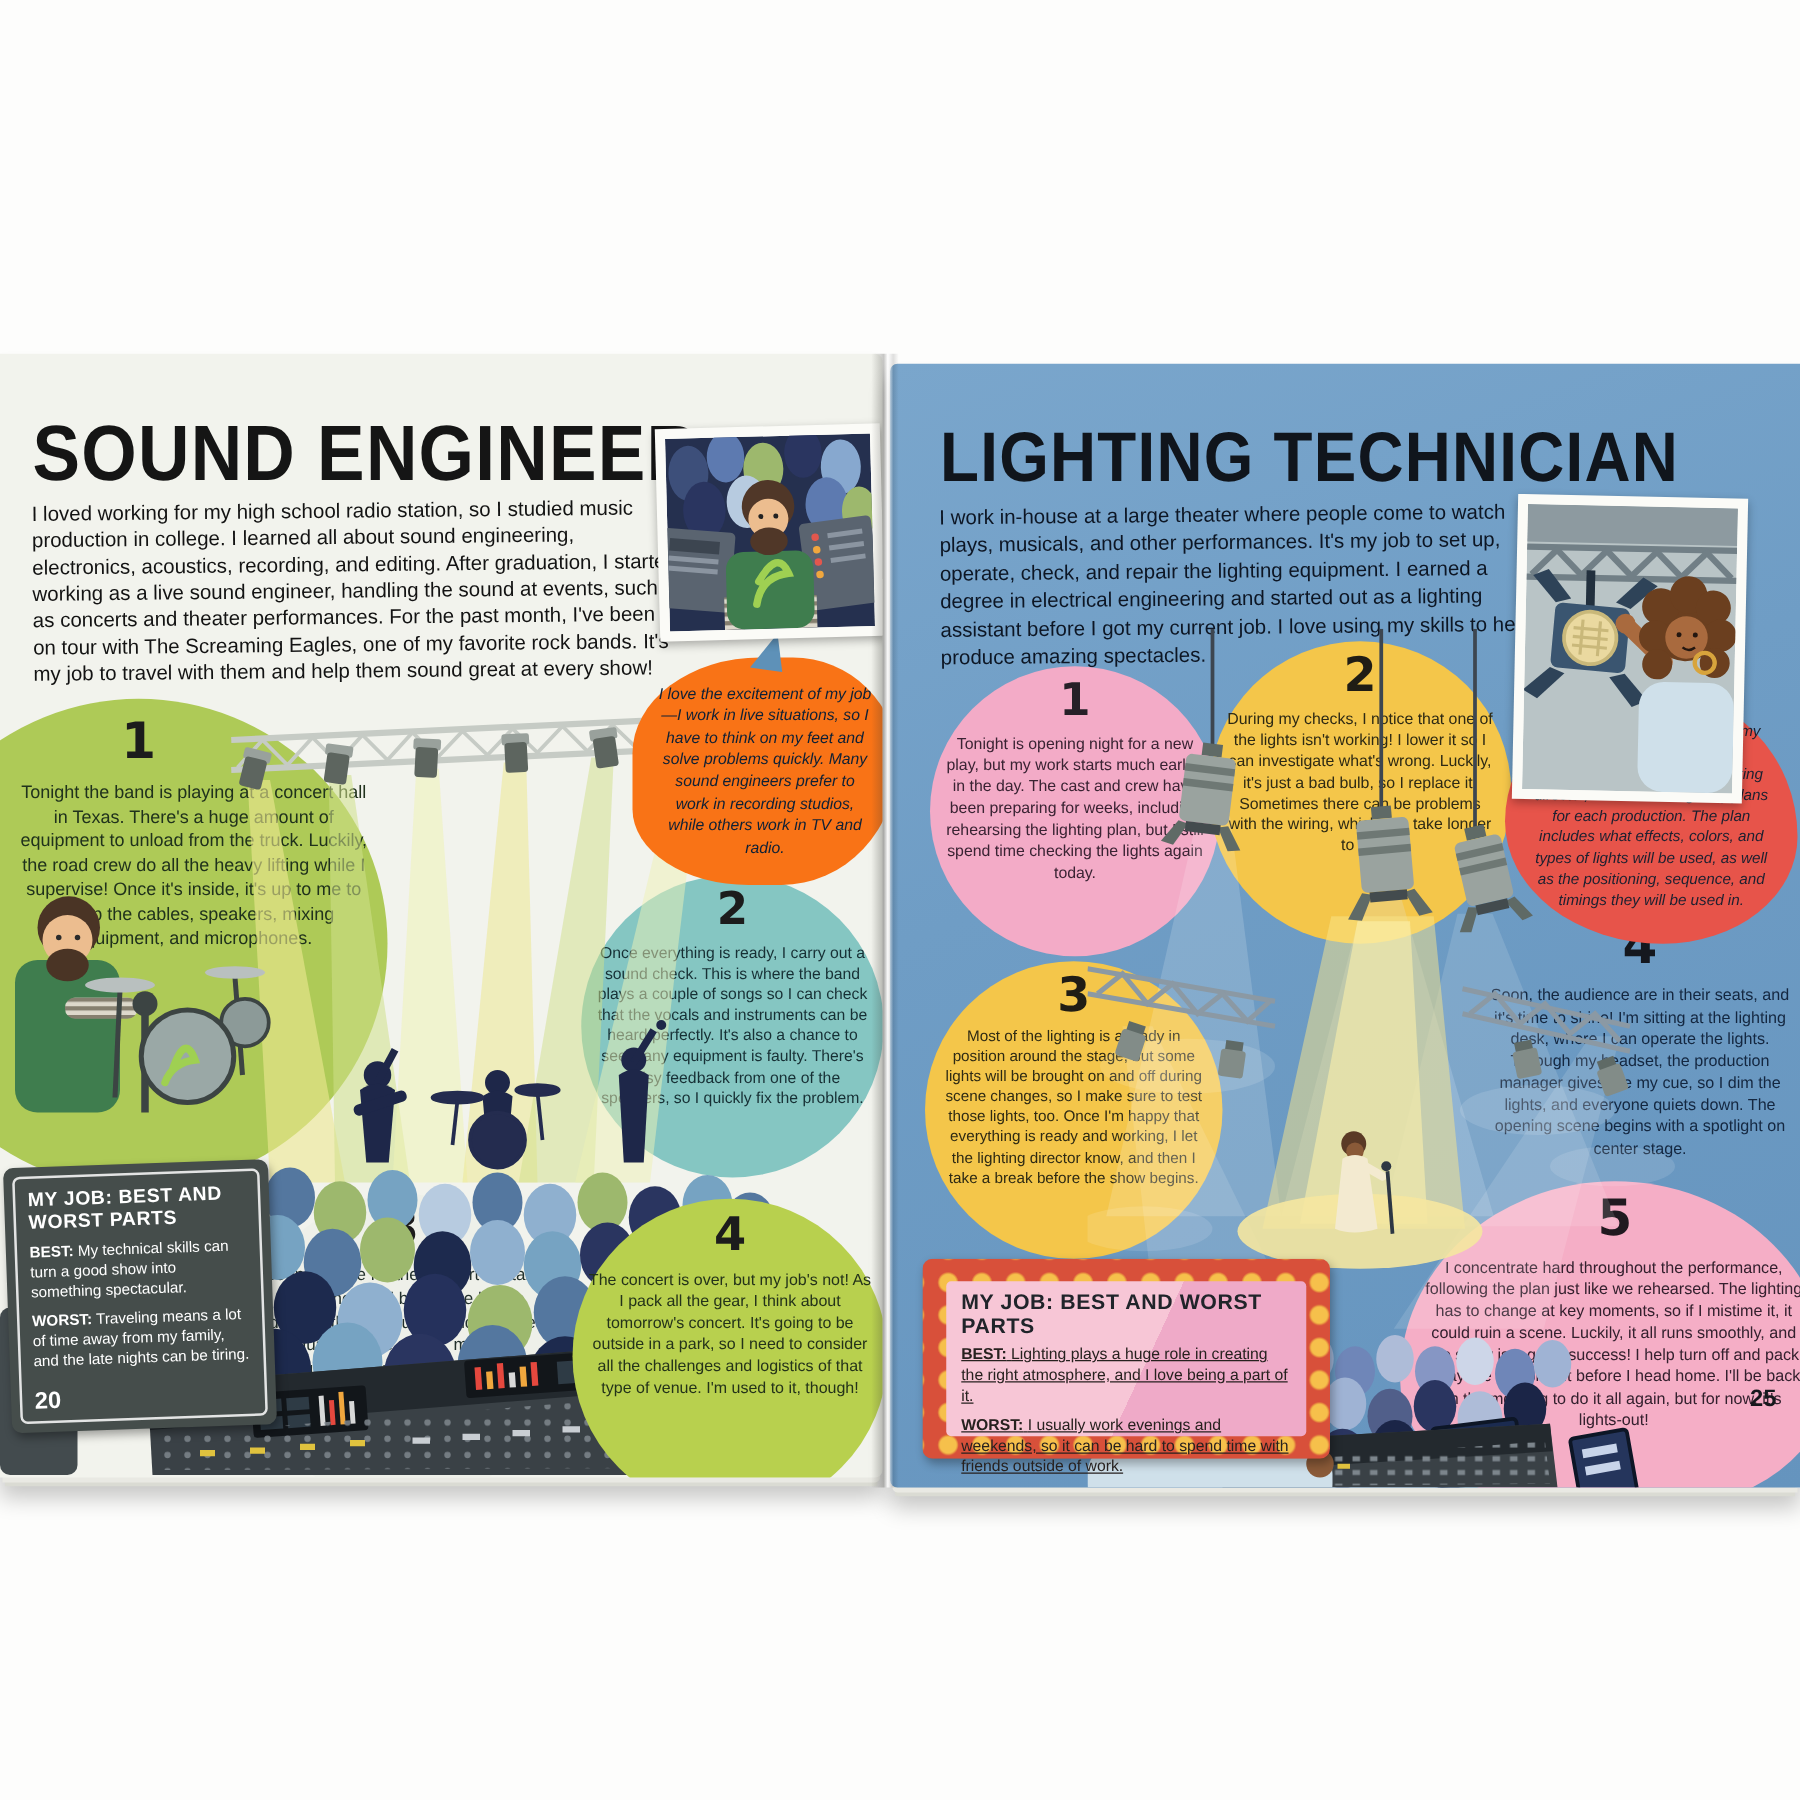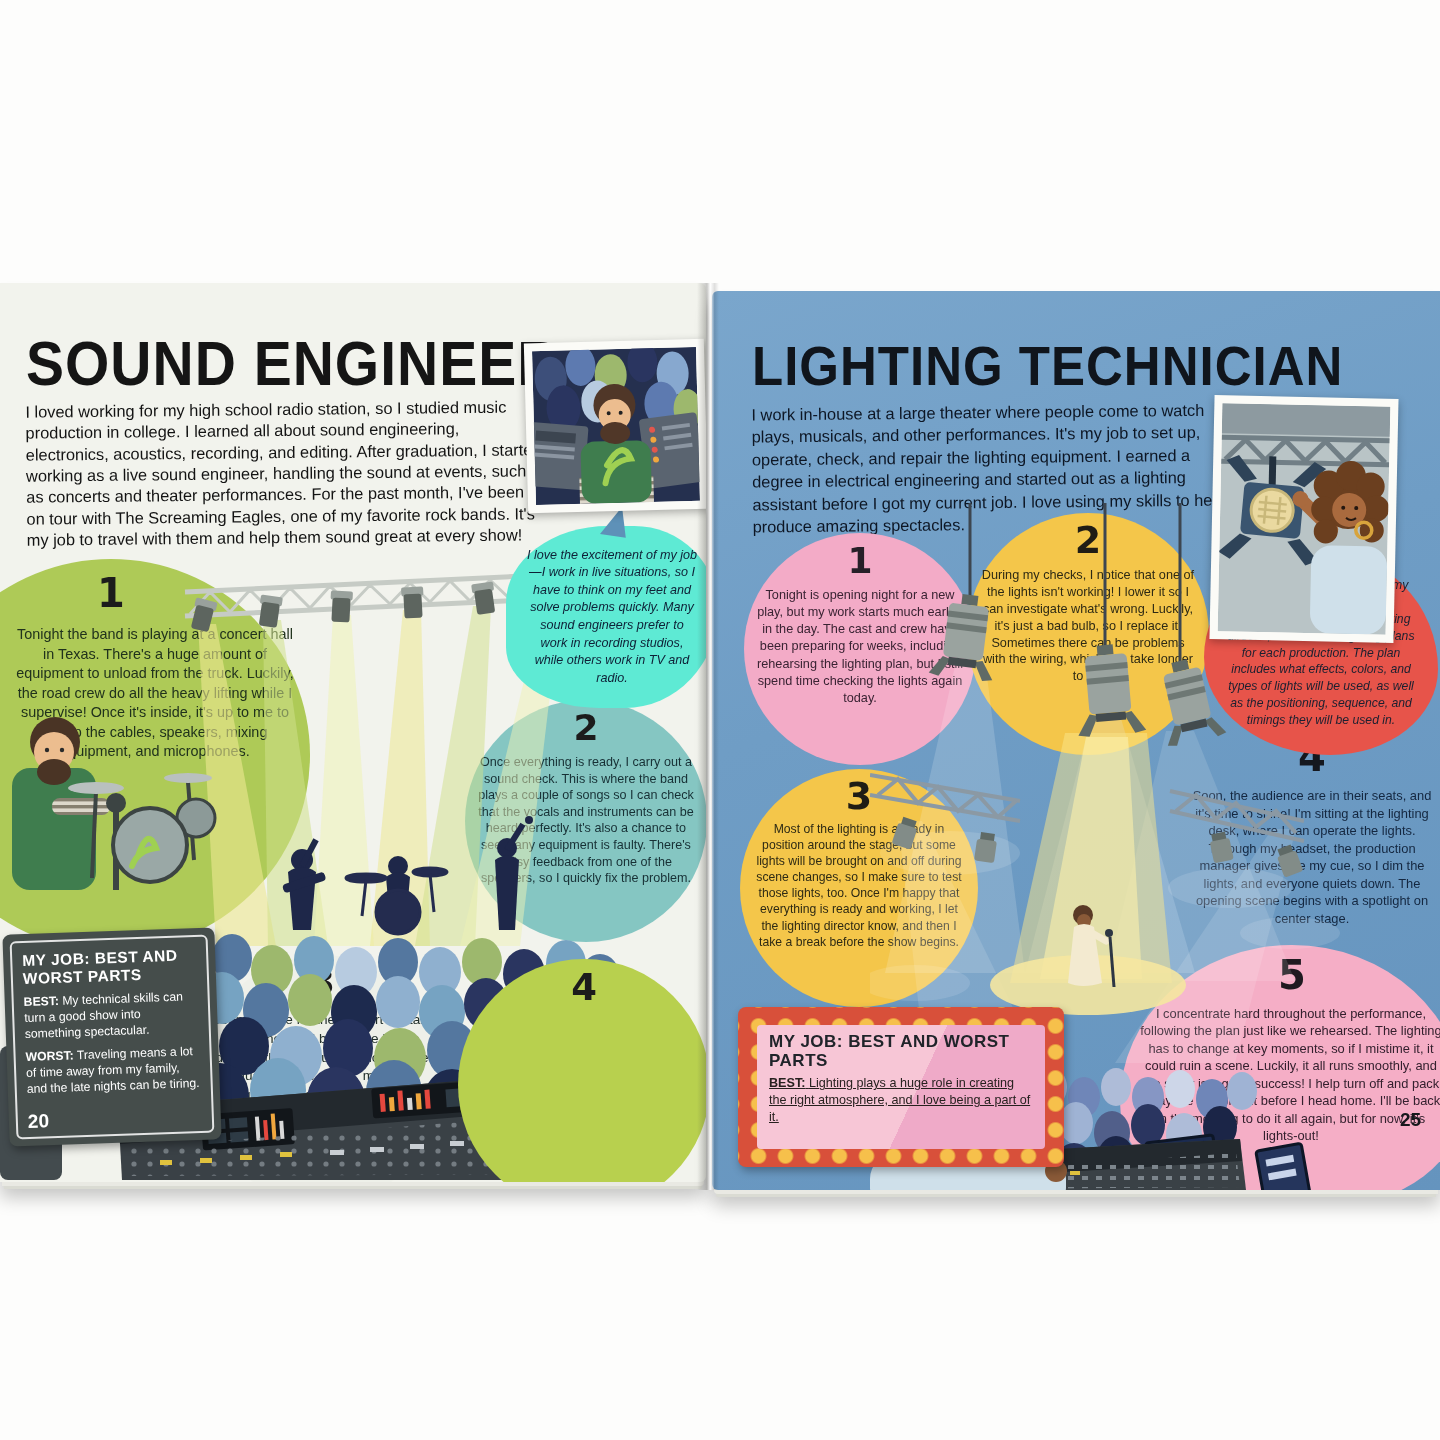--- a/index.html
+++ b/index.html
@@ -269,20 +269,21 @@
         <path d="M586 462 a31 31 0 0 1 58 6 l-6 34 q-8 -2 -10 -10 l-4 -18 z" fill="#503728"></path>
         <ellipse cx="607" cy="498" rx="20" ry="13" fill="#503728"></ellipse>
         <circle cx="594" cy="474" r="2.6" fill="#222"></circle>
         <path d="M585 448 a36 36 0 0 1 56 -4" stroke="#a33d33" stroke-width="8" fill="none"></path>
         <circle cx="585" cy="478" r="14" fill="#e2574d"></circle>
       </g>
     </svg>
 
     <div class="step over" style="left:458px;top:676px;width:252px;height:252px;background:#b8d04e;">
       <div class="num" style="top:10px;font-size:37px;">4</div>
+      <div class="txt" style="left:12px;top:56px;width:228px;font-size:12.8px;line-height:1.34;color:#24331a;">The concert is over, but my job's not! As I pack all the gear, I think about tomorrow's concert. It's going to be outside in a park, so I need to consider all the challenges and logistics of that type of venue. I'm used to it, though!</div>
     </div>
 
     <div class="title" style="left:26px;top:44px;font-size:57px;">SOUND ENGINEER</div>
     <div class="intro" style="left:26px;top:116px;width:516px;font-size:16.4px;line-height:1.3;">I loved working for my high school radio station, so I studied music production in college. I learned all about sound engineering, electronics, acoustics, recording, and editing. After graduation, I started working as a live sound engineer, handling the sound at events, such as concerts and theater performances. For the past month, I've been on tour with The Screaming Eagles, one of my favorite rock bands. It's my job to travel with them and help them sound great at every show!</div>
 
     <div class="photo" style="left:526px;top:58px;transform:rotate(-1.5deg);">
       <svg width="164" height="154" viewBox="0 0 164 154">
         <rect width="164" height="154" fill="#25304f"></rect>
         <g>
           <ellipse cx="18" cy="28" rx="16" ry="22" fill="#3d4f7a"></ellipse>
@@ -318,21 +319,21 @@
           <path d="M72 116 q16 -26 24 -6 q-22 2 -26 24" stroke="#9fd052" stroke-width="6" fill="none" stroke-linecap="round"></path>
           <circle cx="81" cy="56" r="21" fill="#503728"></circle>
           <circle cx="81" cy="66" r="16" fill="#ecbd8f"></circle>
           <ellipse cx="81" cy="84" rx="15" ry="11" fill="#503728"></ellipse>
           <circle cx="75" cy="64" r="2" fill="#222"></circle>
             <circle cx="87" cy="64" r="2" fill="#222"></circle>
         </g>
       </svg>
     </div>
 
-    <div class="bubble" style="left:506px;top:243px;width:212px;height:182px;background:#5eead4;
+    <div class="bubble" style="left:506px;top:243px;width:212px;height:182px;background:#f97316;
          border-radius:55% 45% 50% 50%/48% 52% 62% 38%;">
       <div class="tail" style="left:96px;top:-20px;border-left:18px solid transparent;border-right:8px solid transparent;border-bottom:30px solid #5e91b8;transform:rotate(8deg);"></div>
       <div class="bubble-inner">
         <div style="padding:14px 20px;font-size:12.6px;line-height:1.4;color:#0e2036;">I love the excitement of my job—I work in live situations, so I have to think on my feet and solve problems quickly. Many sound engineers prefer to work in recording studios, while others work in TV and radio.</div>
       </div>
     </div>
 
     <div class="chalk">
       <div class="inner">
         <h3>MY JOB: BEST AND WORST PARTS</h3>
@@ -590,20 +591,21 @@
       <div class="tail" style="left:120px;top:-18px;border-left:10px solid transparent;border-right:20px solid transparent;border-bottom:30px solid #e7544a;transform:rotate(-10deg);"></div>
       <div class="bubble-inner">
         <div style="padding:14px 20px;font-size:12.2px;line-height:1.38;color:#1c2030;">Part of my job is to work with my teammates in the lighting department, including the lighting director, who creates lighting plans for each production. The plan includes what effects, colors, and types of lights will be used, as well as the positioning, sequence, and timings they will be used in.</div>
       </div>
     </div>
 
     <div class="marquee">
       <div class="inner">
         <h3>MY JOB: BEST AND WORST PARTS</h3>
         <div class="jb-line"><b>BEST:</b> <span>Lighting plays a huge role in creating the right atmosphere, and I love being a part of it.</span></div>
+        <div class="jb-line"><b>WORST:</b> <span>I usually work evenings and weekends, so it can be hard to spend time with friends outside of work.</span></div>
       </div>
     </div>
 
     <div class="pageno-right">25</div>
   </div>
 
   <div class="spine"></div>
 </div>
 
 </body></html>

